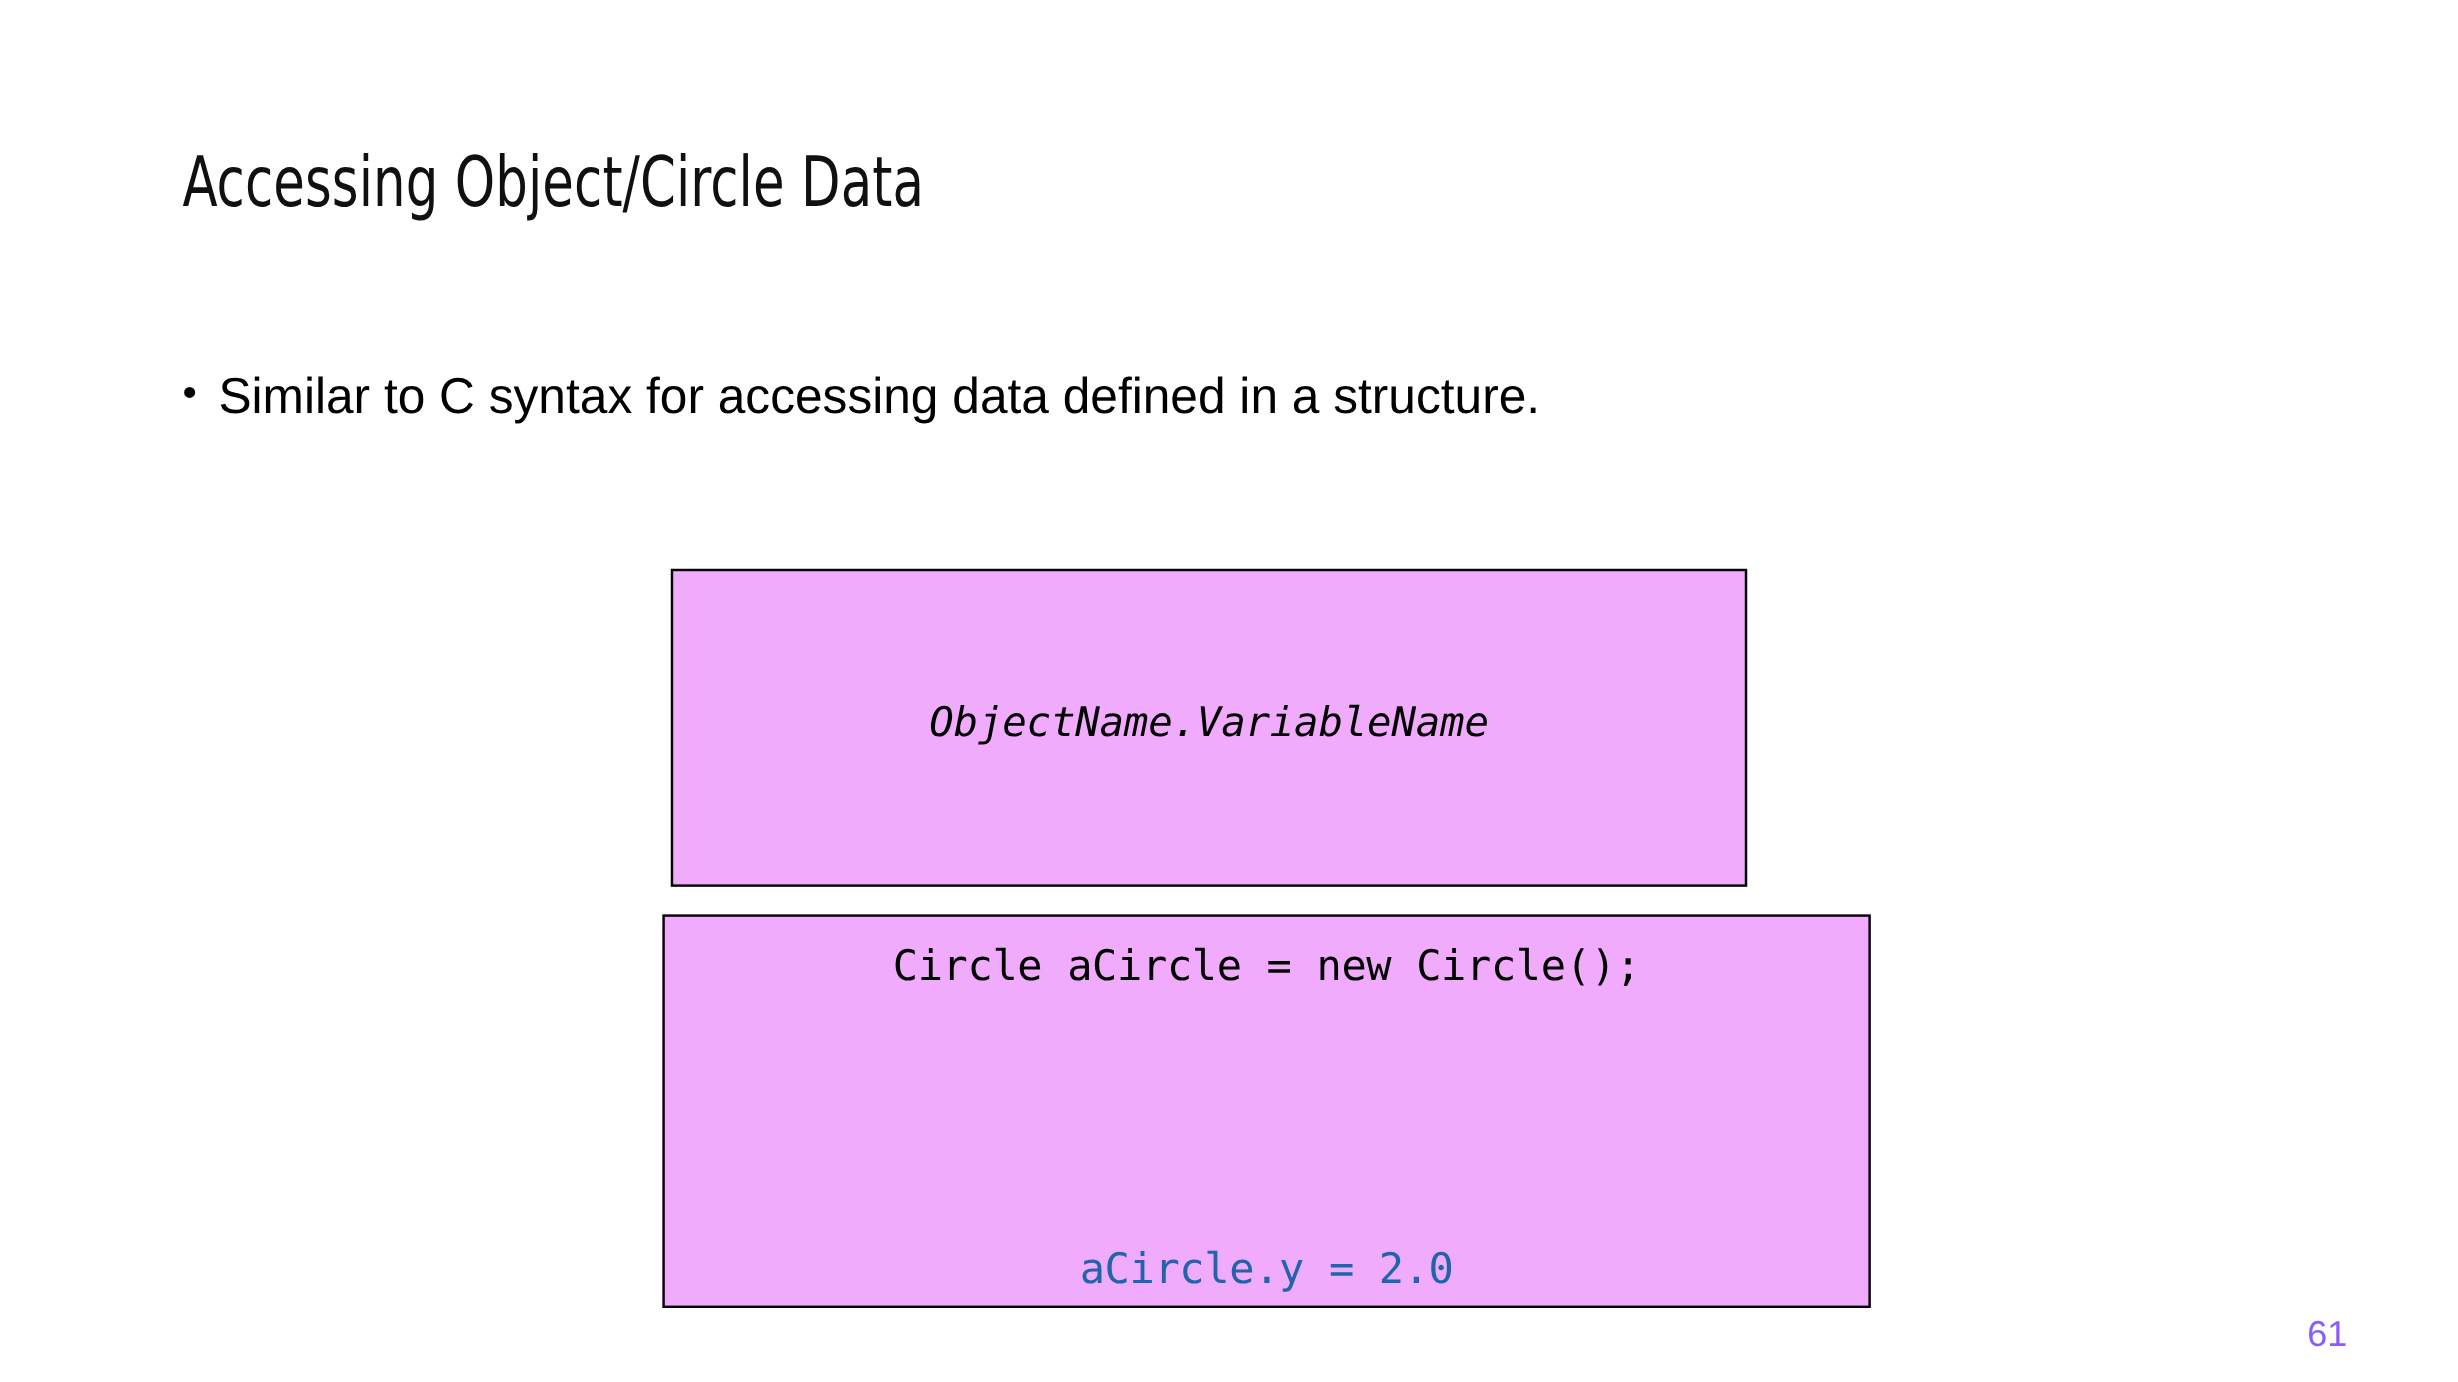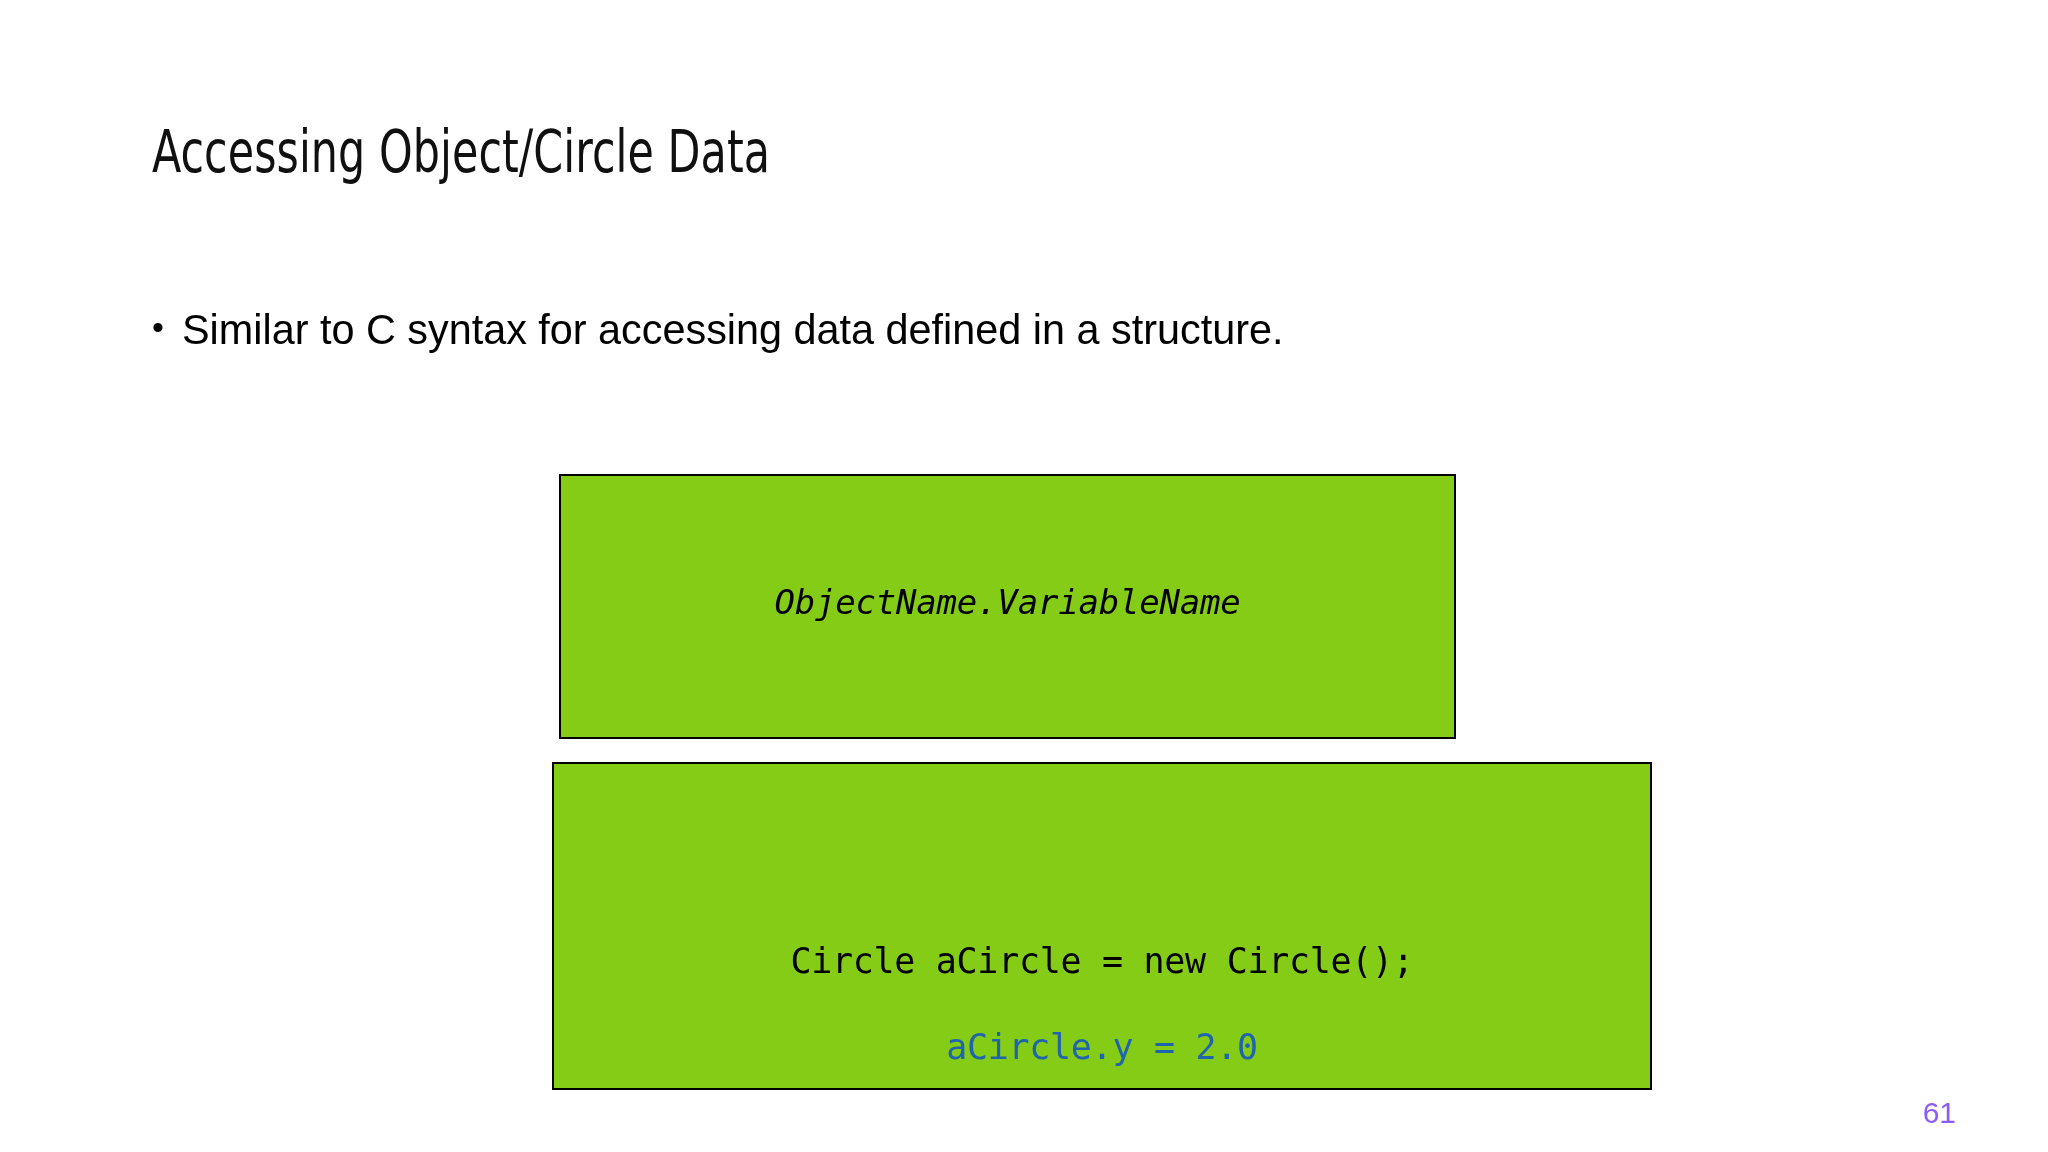--- a/index.html
+++ b/index.html
@@ -62,21 +62,21 @@
     flex: 1 1 auto;
     transform: scaleX(0.985);
     transform-origin: left center;
     white-space: nowrap;
   }
 
   
   .code-box {
     position: absolute;
     box-sizing: border-box;
-    background: #84cc16;
+    background: #f0abfc;
     border: 2px solid #000000;
     display: flex;
     flex-direction: column;
     justify-content: center;
     align-items: center;
     text-align: center;
     font-family: "DejaVu Sans Mono", "Liberation Mono", monospace;
   }
 
   #syntax-box {
@@ -95,24 +95,24 @@
   #syntax-box .code-line.italic {
     font-style: italic;
   }
   #syntax-box .code-line.wrapped {
     max-width: 840px;
   }
 
   #example-box {
     left: 552px;
     top: 762px;
-    width: 1100px;
+    width: 1007px;
     height: 328px;
-    padding: 20px 18px;
-    justify-content: flex-end;
+    padding: 9px 18px;
+    justify-content: space-between;
   }
   #example-box .code-line {
     font-size: 35px;
     line-height: 1.14;
     letter-spacing: -0.3px;
     width: 100%;
   }
   #example-box .code-line.black {
     color: #000000;
     margin-top: 14px;

